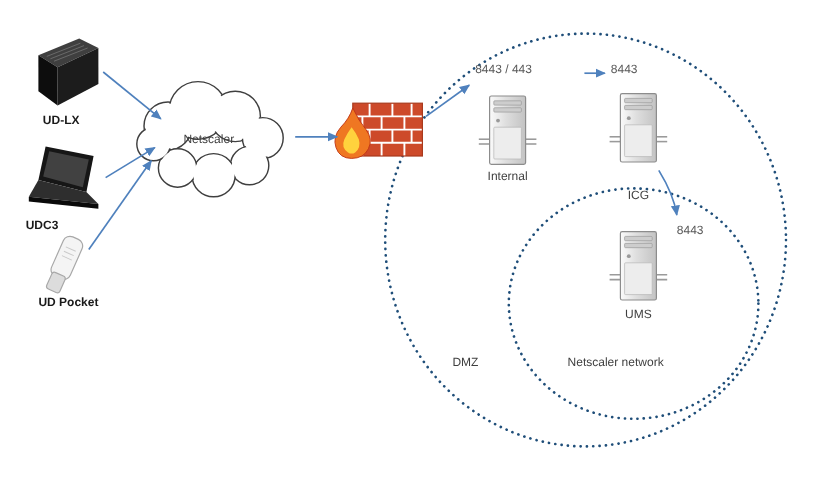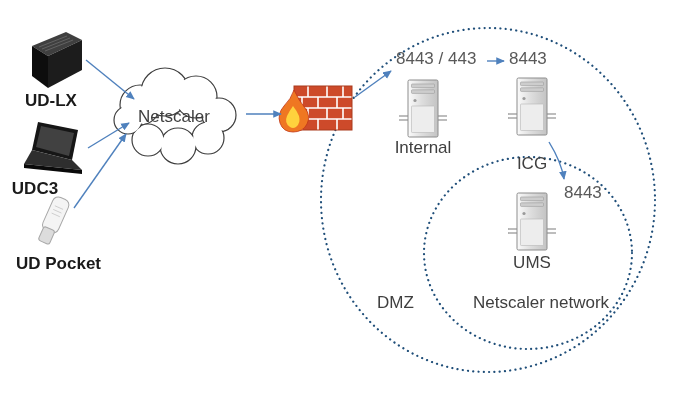--- a/index.html
+++ b/index.html
@@ -19,21 +19,21 @@
     position: relative;
     width: 690px;
     height: 401px;
     background: #ffffff;
     overflow: hidden;
     font-family: "Liberation Sans", sans-serif;
   }
   .layer { position: absolute; left: 0; top: 0; }
   .lbl {
     position: absolute;
-    font-size: 17px;
+    font-size: 10px;
     line-height: 13px;
     color: var(--text);
     text-align: center;
     white-space: nowrap;
   }
   .lbl.device { font-weight: bold; color: var(--device-text); }
   .lbl.port { color: var(--port-text); text-align: left; }
   .zone {
     fill: none;
     stroke: var(--zone-border);
@@ -168,21 +168,21 @@
       <line class="arrow" x1="246" y1="114" x2="281" y2="114" marker-end="url(#ah)"></line>
       <line class="arrow" x1="355" y1="97" x2="391" y2="71" marker-end="url(#ah)"></line>
       <line class="arrow" x1="487" y1="61" x2="504" y2="61" marker-end="url(#ah)"></line>
       <path class="arrow" d="M549,142 C557,155 562,166 564,179" marker-end="url(#ah)"></path>
     </g>
   </svg>
 
   <div class="lbl device" style="left:20px; top:94px; width:62px">UD-LX</div>
   <div class="lbl" style="left:132px; top:110px; width:84px">Netscaler</div>
   <div class="lbl device" style="left:4px; top:182px; width:62px">UDC3</div>
-  <div class="lbl device" style="left:16px; top:257px; width:82px">UD Pocket</div>
+  <div class="lbl device" style="left:16px; top:246px; width:82px">UD Pocket</div>
 
   <div class="lbl port" style="left:396px; top:52px">8443 / 443</div>
   <div class="lbl port" style="left:509px; top:52px">8443</div>
   <div class="lbl" style="left:383px; top:141px; width:80px">Internal</div>
   <div class="lbl" style="left:492px; top:157px; width:80px">ICG</div>
   <div class="lbl port" style="left:564px; top:186px">8443</div>
   <div class="lbl" style="left:492px; top:256px; width:80px">UMS</div>
 
   <div class="lbl" style="left:377px; top:296px">DMZ</div>
   <div class="lbl" style="left:473px; top:296px">Netscaler network</div>

